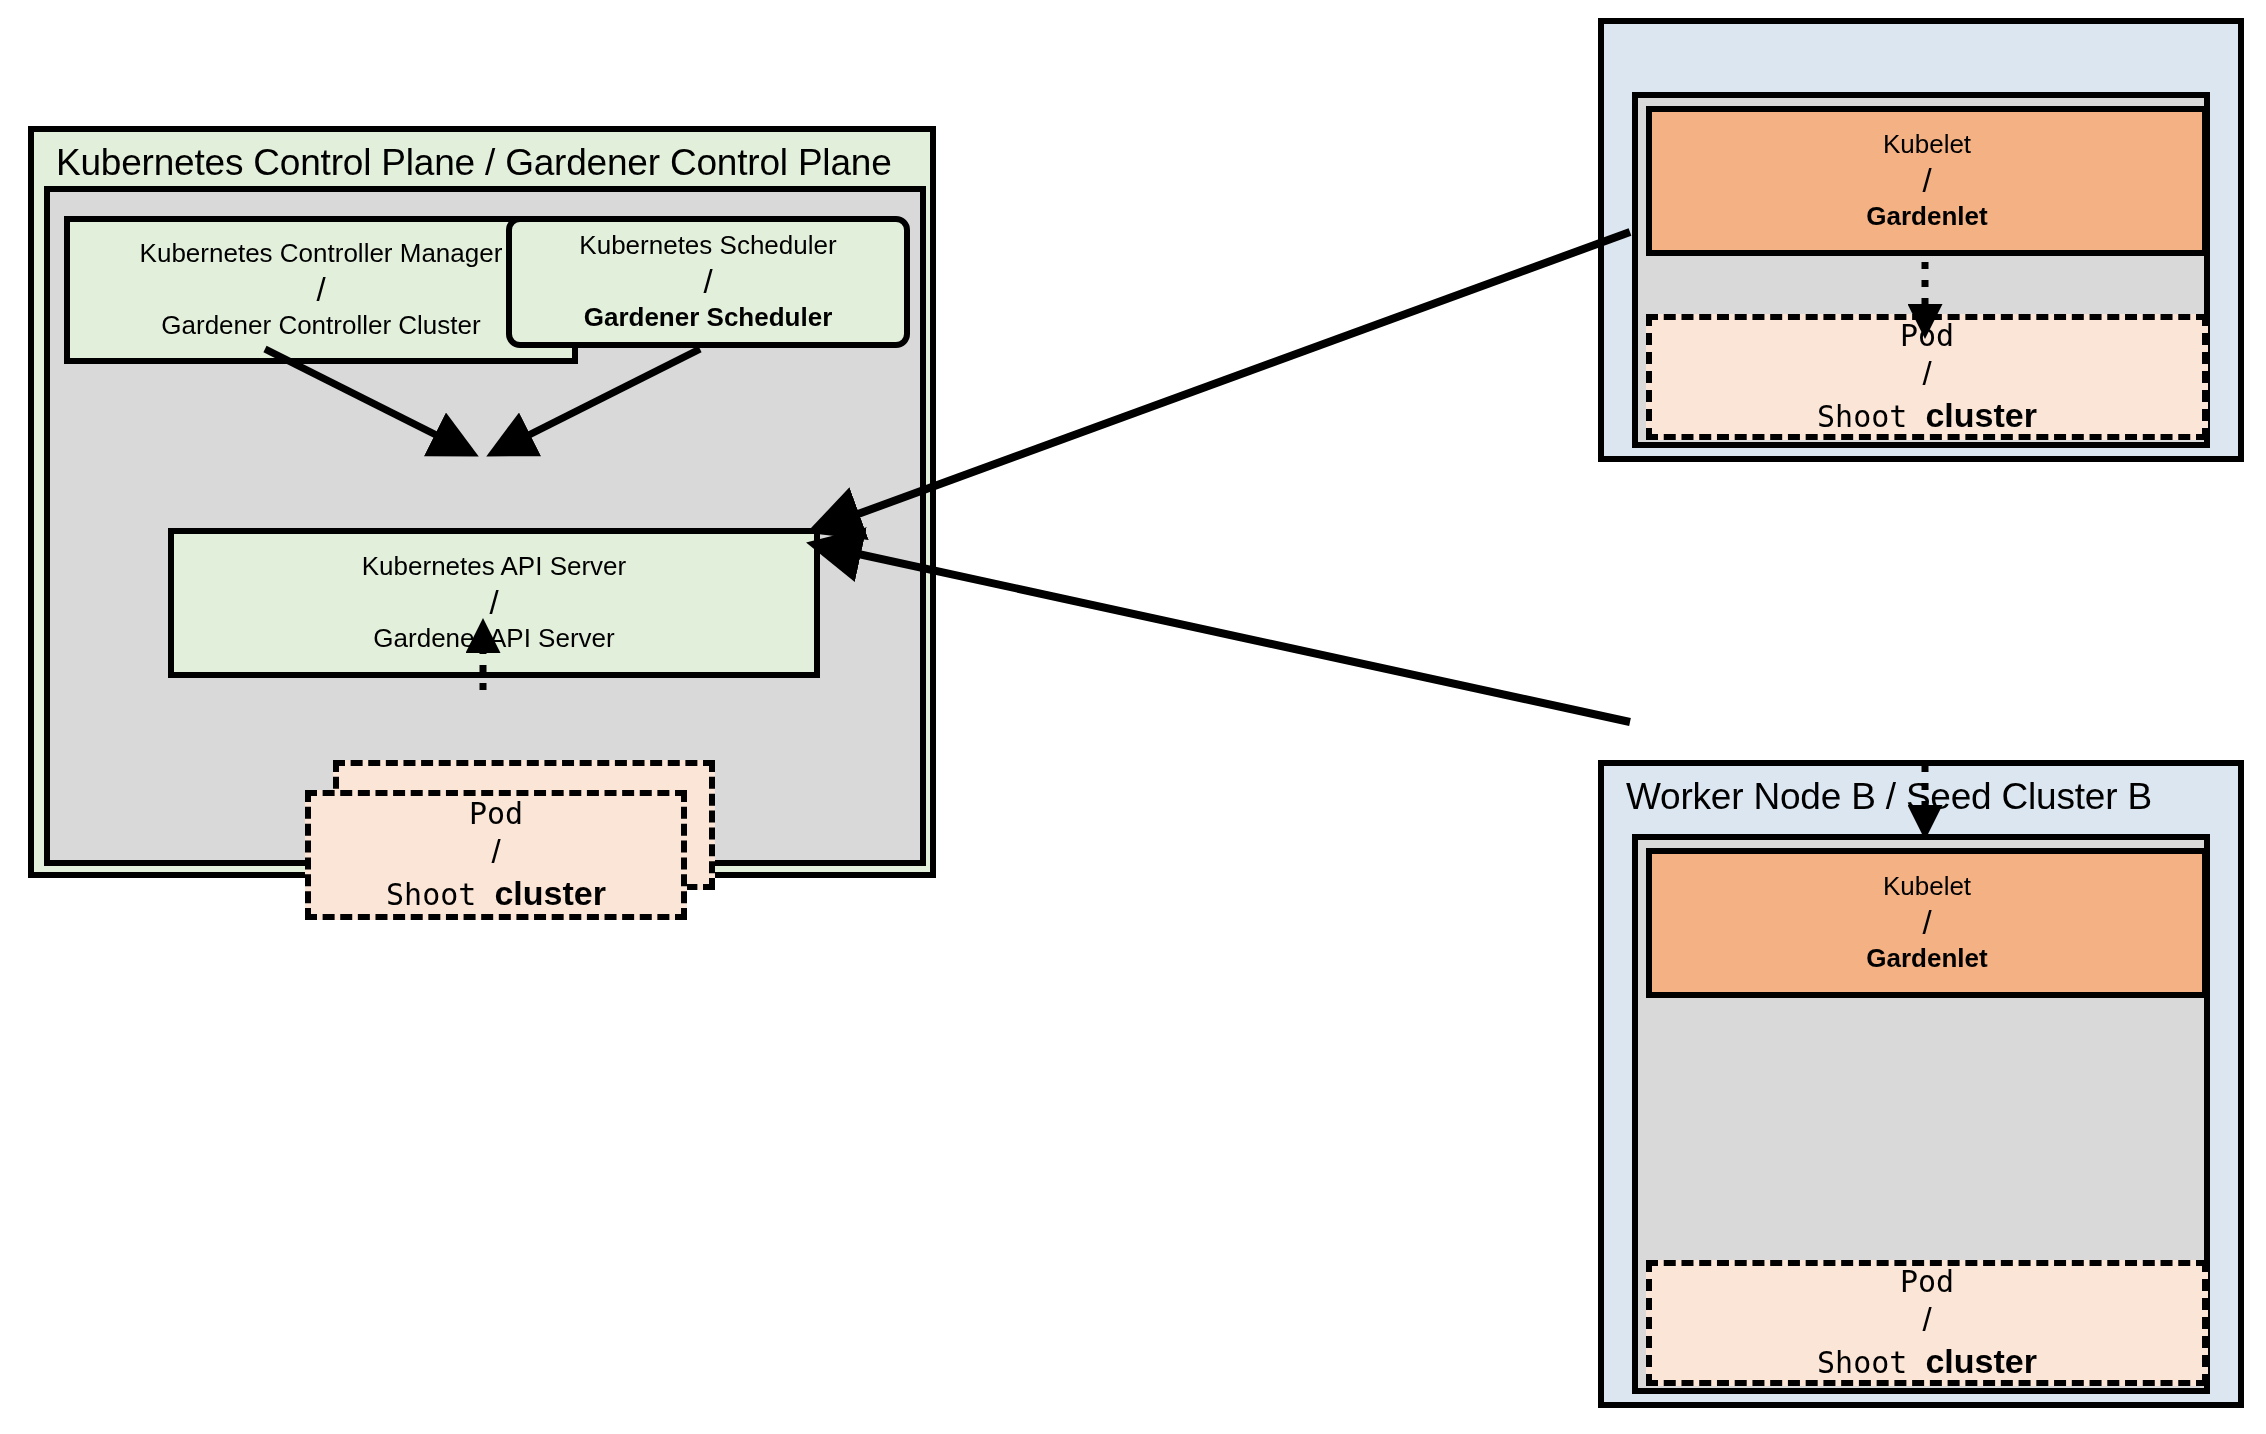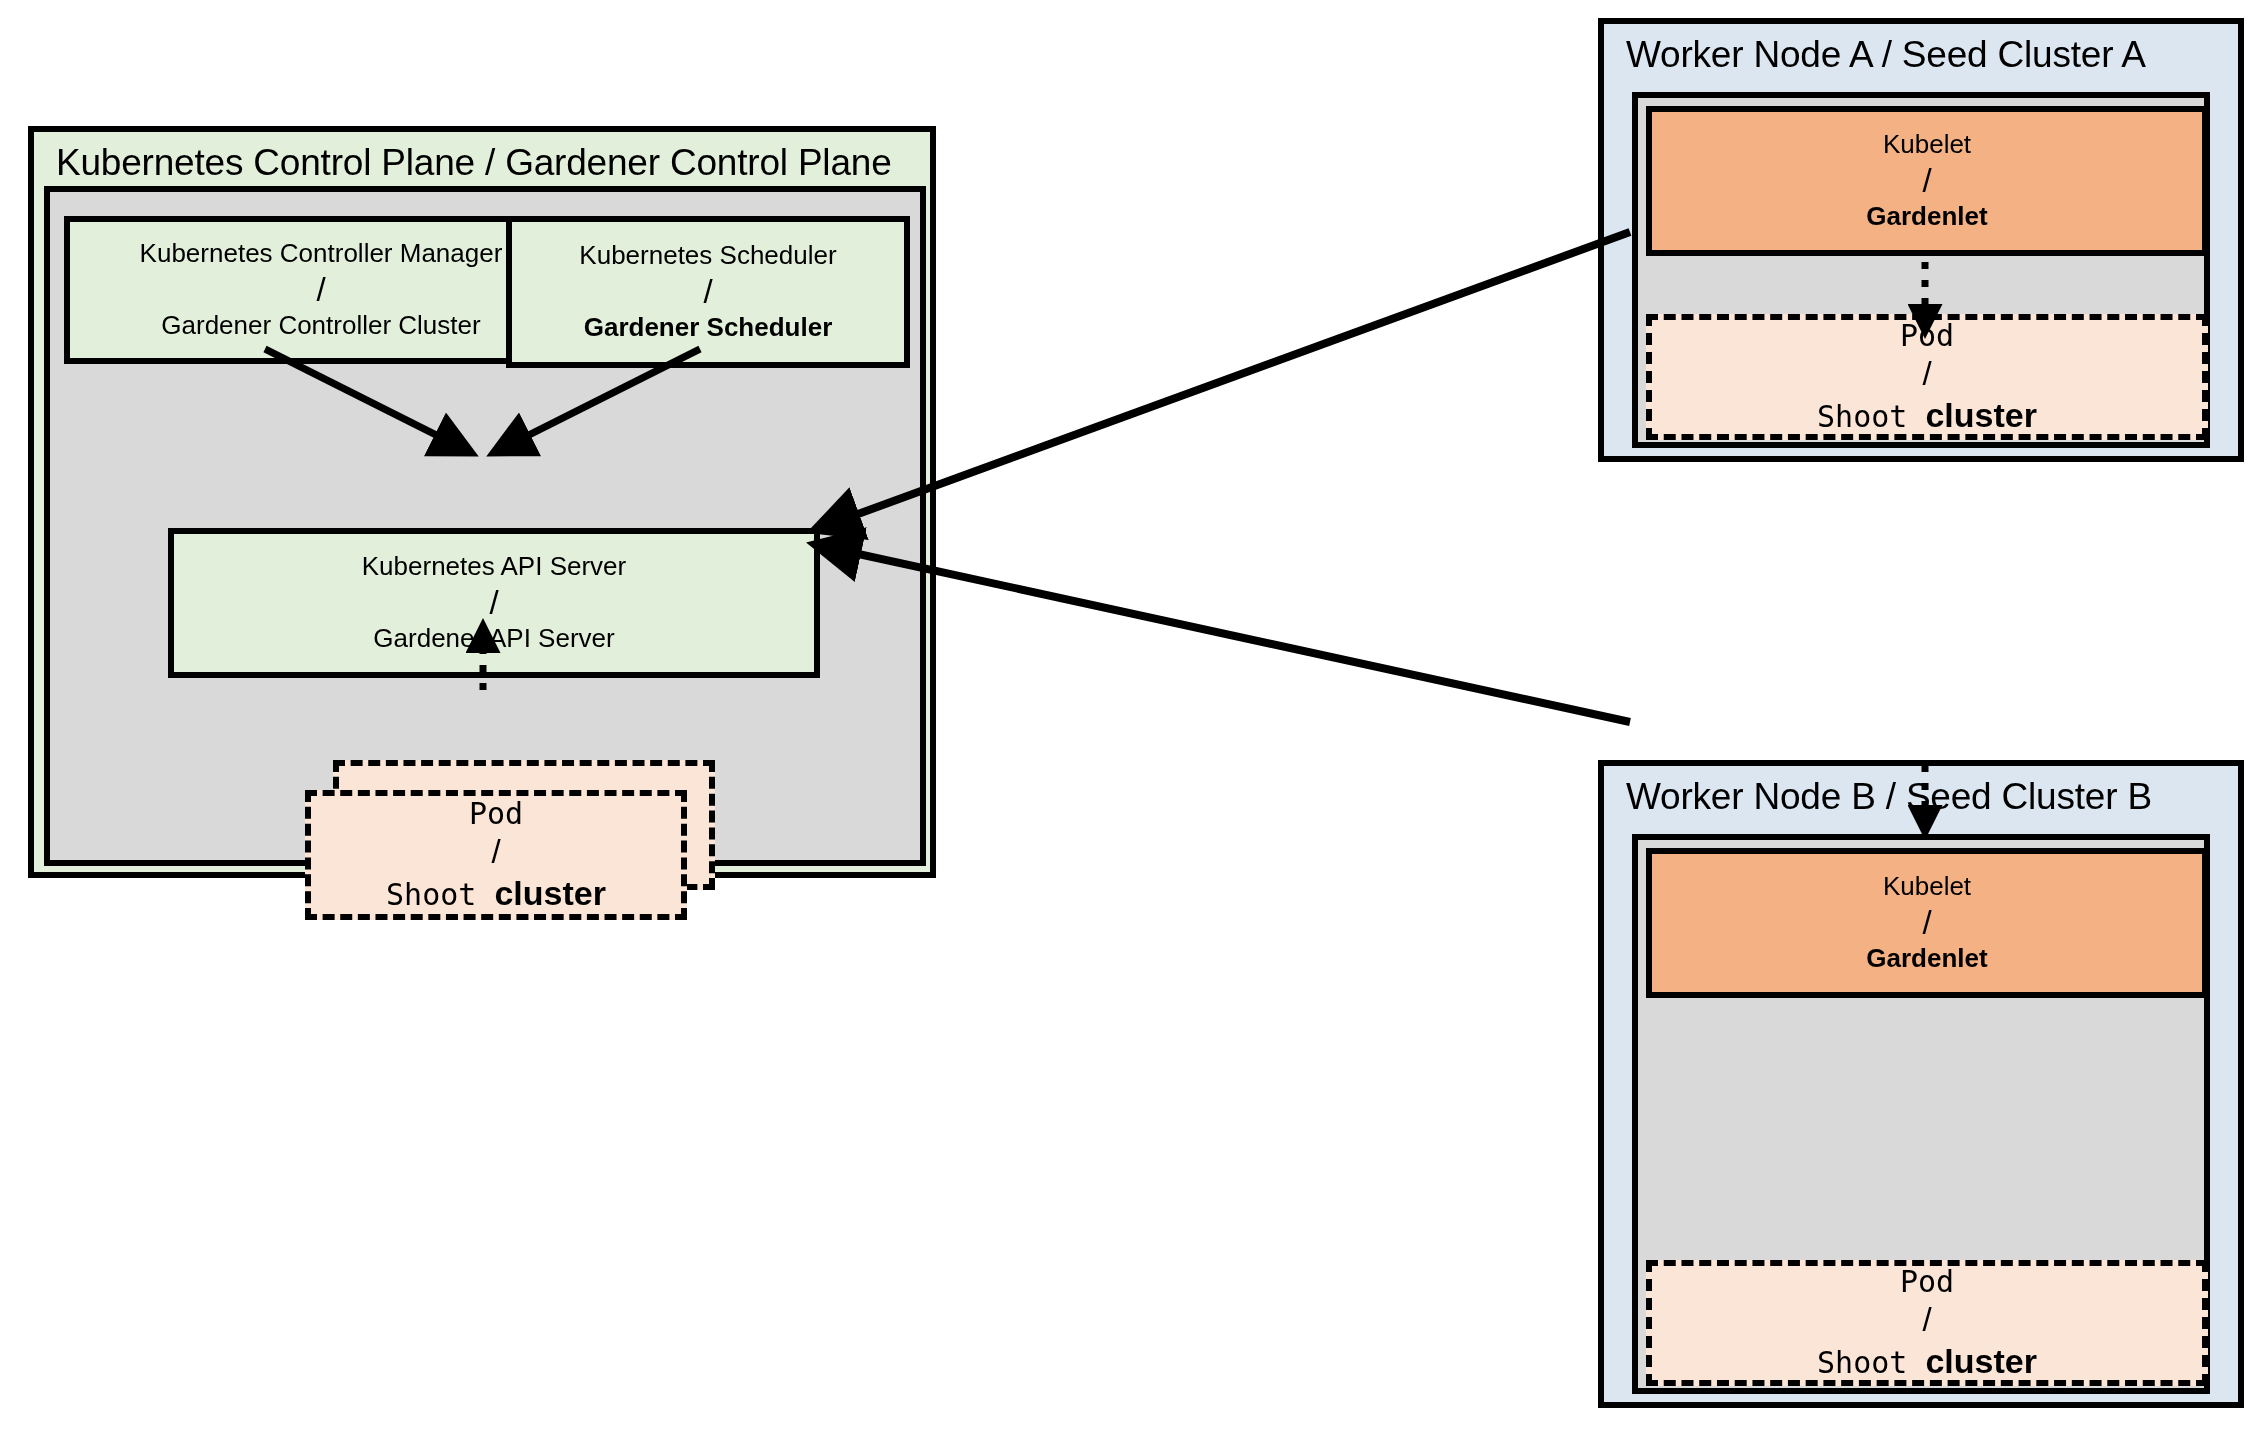--- a/index.html
+++ b/index.html
@@ -105,21 +105,21 @@
   <div class="panel-title">Kubernetes Control Plane / Gardener Control Plane</div>
 
   <div class="abs panel-gray" style="left:10px; top:54px; width:882px; height:680px;">
 
     <div class="abs box-green" style="left:14px; top:24px; width:514px; height:148px;">
       <div class="line">Kubernetes Controller Manager</div>
       <div class="line sep">/</div>
       <div class="line">Gardener Controller Cluster</div>
     </div>
 
-    <div class="abs box-green" style="left:456px; top:24px; width:404px; height:152px;">
+    <div class="abs box-green" style="left:456px; top:24px; width:404px; height:132px;border-radius:14px;">
       <div class="line">Kubernetes Scheduler</div>
       <div class="line sep">/</div>
       <div class="line bold">Gardener Scheduler</div>
     </div>
 
     <div class="abs box-green" style="left:118px; top:336px; width:652px; height:150px;">
       <div class="line">Kubernetes API Server</div>
       <div class="line sep">/</div>
       <div class="line">Gardener API Server</div>
     </div>
@@ -129,21 +129,20 @@
     <div class="abs box-pod" style="left:255px; top:598px; width:382px; height:130px;">
       <div class="mono-line">Pod</div>
       <div class="line sep">/</div>
       <div class="mono-line"><span>Shoot</span> <b>cluster</b></div>
     </div>
 
   </div>
 </div>
 
 <div class="abs panel-blue" style="left:1598px; top:18px; width:646px; height:444px;">
-  <div class="panel-title">Worker Node A / Seed Cluster A</div>
 
   <div class="abs panel-gray" style="left:28px; top:68px; width:578px; height:356px;">
 
     <div class="abs box-orange" style="left:8px; top:8px; width:562px; height:150px;">
       <div class="line">Kubelet</div>
       <div class="line sep">/</div>
       <div class="line bold">Gardenlet</div>
     </div>
 
     <div class="abs box-pod" style="left:8px; top:216px; width:562px; height:126px;">

